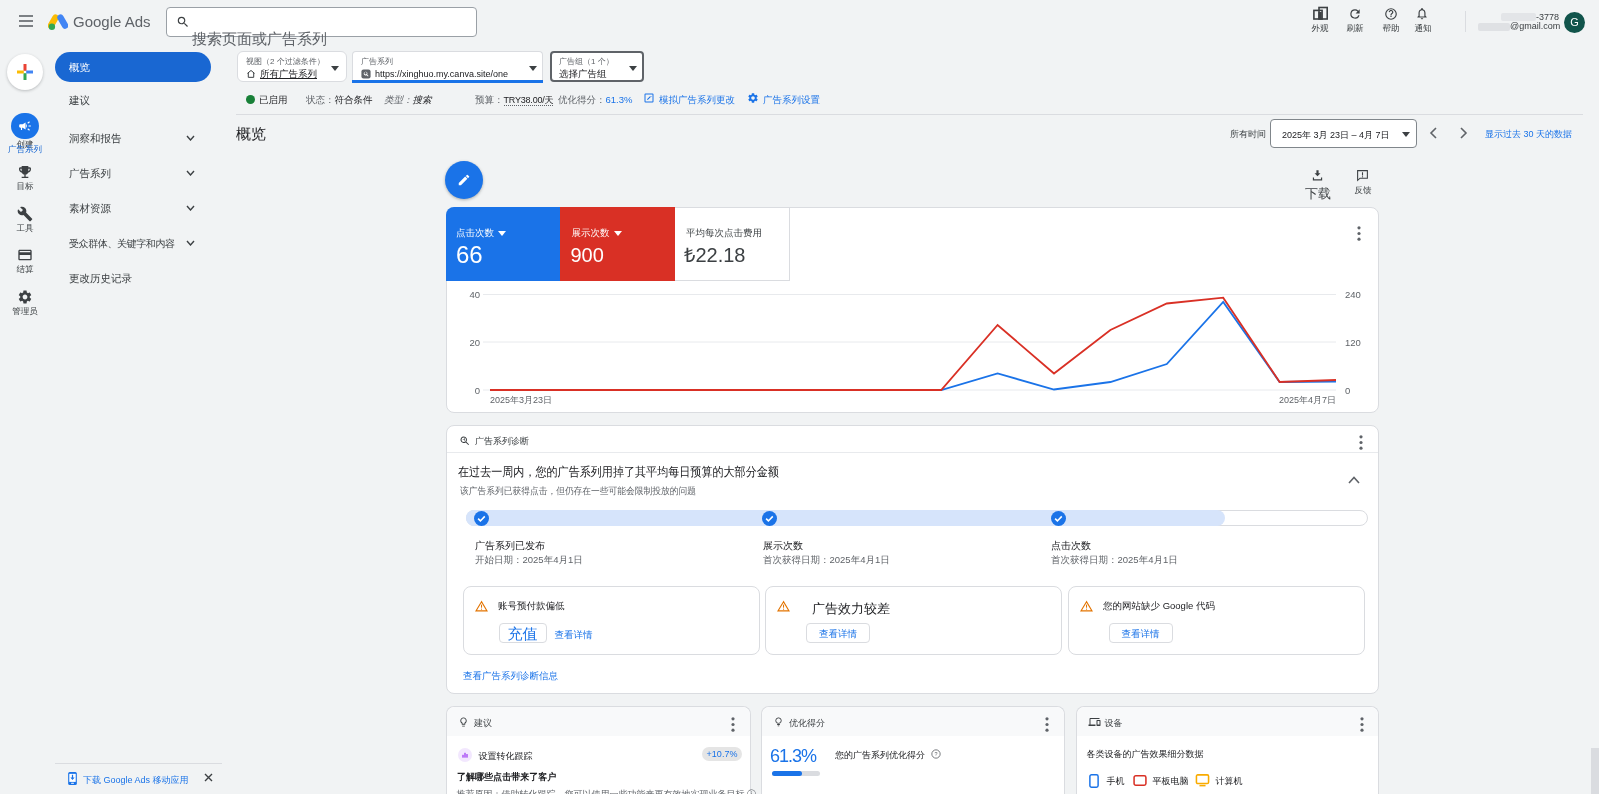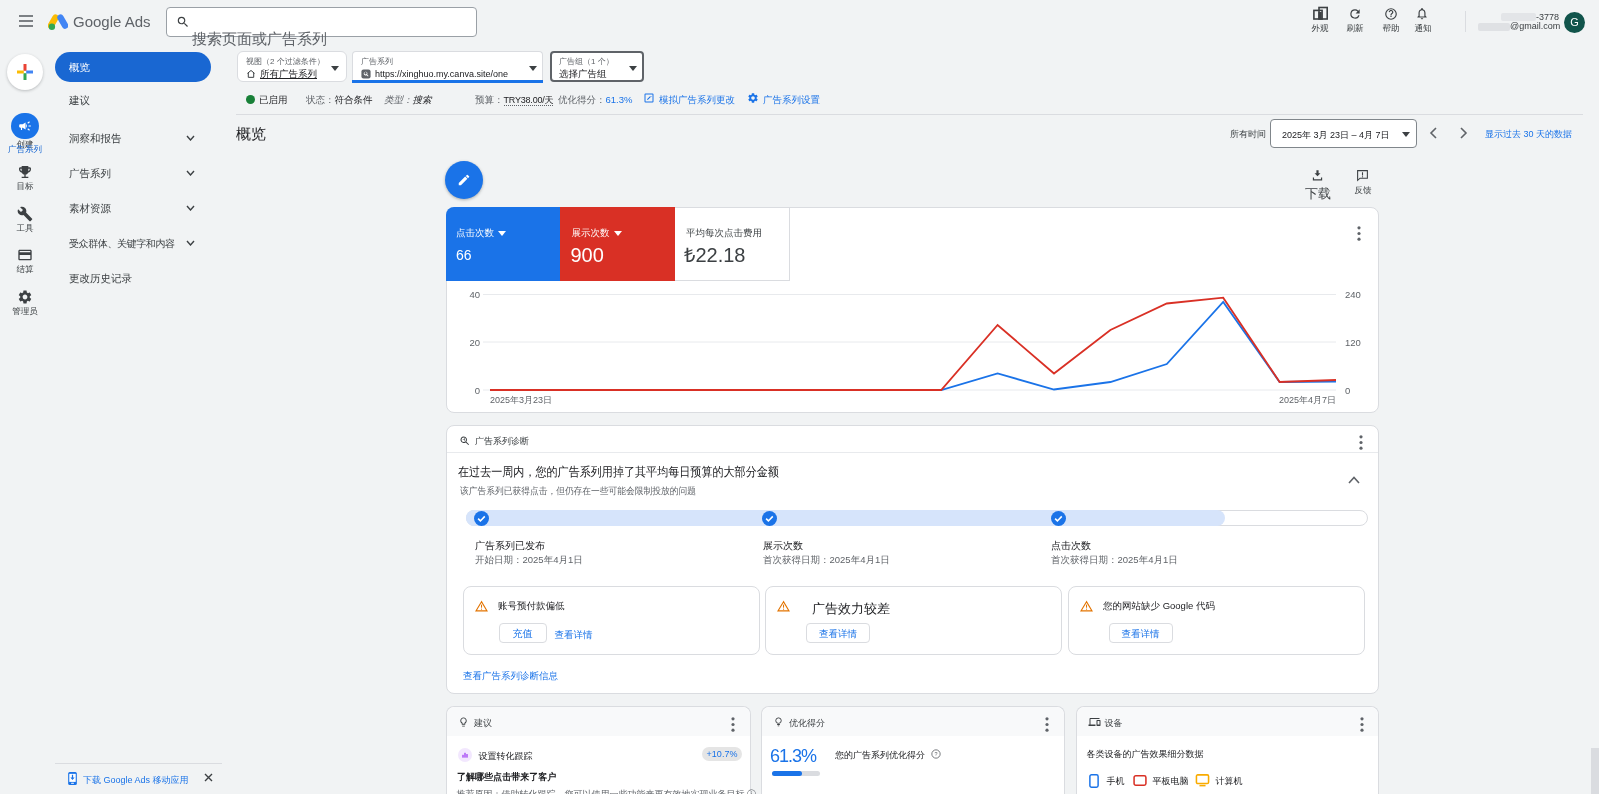--- a/index.html
+++ b/index.html
@@ -193,21 +193,21 @@
       <rect x="11" y="13.5" width="2" height="2" fill="#3c4043"></rect>
     </svg>
 <div class="abs g2" style="left:1348px;top:185px;width:30px;text-align:center;font-size:8.5px;">反馈</div>
 
 <div class="abs card" style="left:446px;top:207px;width:933px;height:206px;"></div>
 <div class="abs" style="left:446px;top:207px;width:114px;height:73.5px;background:#1a73e8;border-radius:8px 0 0 0;color:#fff;">
   <div class="abs" style="left:10px;top:19.5px;font-size:9.5px;">点击次数</div>
   <svg class="abs" style="left:52px;top:23.5px;" width="8" height="5" viewBox="0 0 8 5">
         <path fill="#fff" d="M0 0l4 5 4-5z"></path>
       </svg>
-  <div class="abs" style="left:10px;top:37.5px;font-size:14px;line-height:20px;">66</div>
+  <div class="abs" style="left:10px;top:37.5px;font-size:24px;line-height:20px;">66</div>
 </div>
 <div class="abs" style="left:560px;top:207px;width:115px;height:73.5px;background:#d93025;color:#fff;">
   <div class="abs" style="left:11.5px;top:19.5px;font-size:9.5px;">展示次数</div>
   <svg class="abs" style="left:54px;top:23.5px;" width="8" height="5" viewBox="0 0 8 5">
         <path fill="#fff" d="M0 0l4 5 4-5z"></path>
       </svg>
   <div class="abs" style="left:10.5px;top:37.5px;font-size:20px;line-height:20px;">900</div>
 </div>
 <div class="abs" style="left:675px;top:207px;width:115px;height:73.5px;border-right:1px solid #dadce0;border-bottom:1px solid #dadce0;">
   <div class="abs g2" style="left:11px;top:19.5px;font-size:9.5px;">平均每次点击费用</div>
@@ -278,21 +278,21 @@
   <div class="abs g1" style="left:316px;top:128px;font-size:9.5px;">首次获得日期：2025年4月1日</div>
   <div class="abs" style="left:604px;top:112.5px;font-size:10px;color:#202124;">点击次数</div>
   <div class="abs g1" style="left:604px;top:128px;font-size:9.5px;">首次获得日期：2025年4月1日</div>
   <div class="abs" style="left:15.5px;top:159.5px;width:297px;height:69px;border:1px solid #dadce0;border-radius:8px;">
     <svg class="abs" style="left:11px;top:13px;" width="13" height="12" viewBox="0 0 24 21">
           <path fill="none" stroke="#e37400" stroke-width="2" d="M12 2.5L1.8 19.5h20.4L12 2.5z"></path>
           <rect x="11.1" y="8" width="1.9" height="5.6" fill="#e37400"></rect>
           <rect x="11.1" y="15.4" width="1.9" height="1.9" fill="#e37400"></rect>
         </svg>
     <div class="abs" style="left:34.5px;top:13px;font-size:9.5px;color:#202124;">账号预付款偏低</div>
-    <div class="abs" style="left:35px;top:36px;width:48px;height:20px;border:1px solid #dadce0;border-radius:4px;color:#1a73e8;font-size:10px;text-align:center;line-height:20px;">充值</div>
+    <div class="abs" style="left:35px;top:36px;width:48px;height:20px;border:1px solid #dadce0;border-radius:4px;color:#1a73e8;font-size:15px;text-align:center;line-height:20px;">充值</div>
     <div class="abs blue" style="left:91px;top:42px;font-size:9.5px;">查看详情</div>
   </div>
   <div class="abs" style="left:318px;top:159.5px;width:297px;height:69px;border:1px solid #dadce0;border-radius:8px;">
     <svg class="abs" style="left:11px;top:13px;" width="13" height="12" viewBox="0 0 24 21">
           <path fill="none" stroke="#e37400" stroke-width="2" d="M12 2.5L1.8 19.5h20.4L12 2.5z"></path>
           <rect x="11.1" y="8" width="1.9" height="5.6" fill="#e37400"></rect>
           <rect x="11.1" y="15.4" width="1.9" height="1.9" fill="#e37400"></rect>
         </svg>
     <div class="abs" style="left:46px;top:13px;font-size:13px;color:#202124;">广告效力较差</div>
     <div class="abs" style="left:40px;top:36px;width:64px;height:20px;border:1px solid #dadce0;border-radius:4px;color:#1a73e8;font-size:9.5px;text-align:center;line-height:20px;">查看详情</div>

